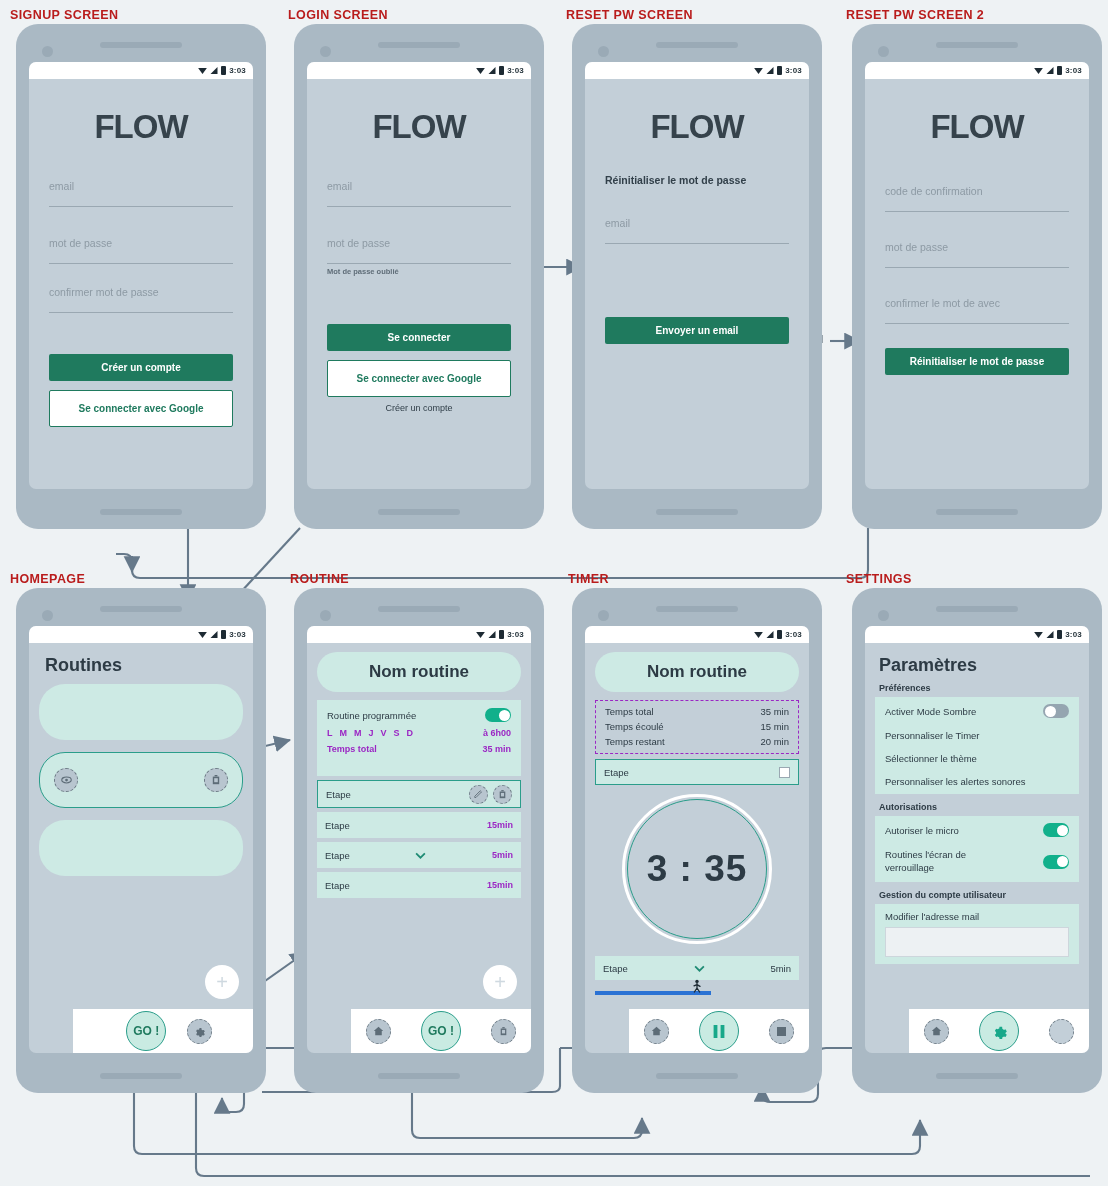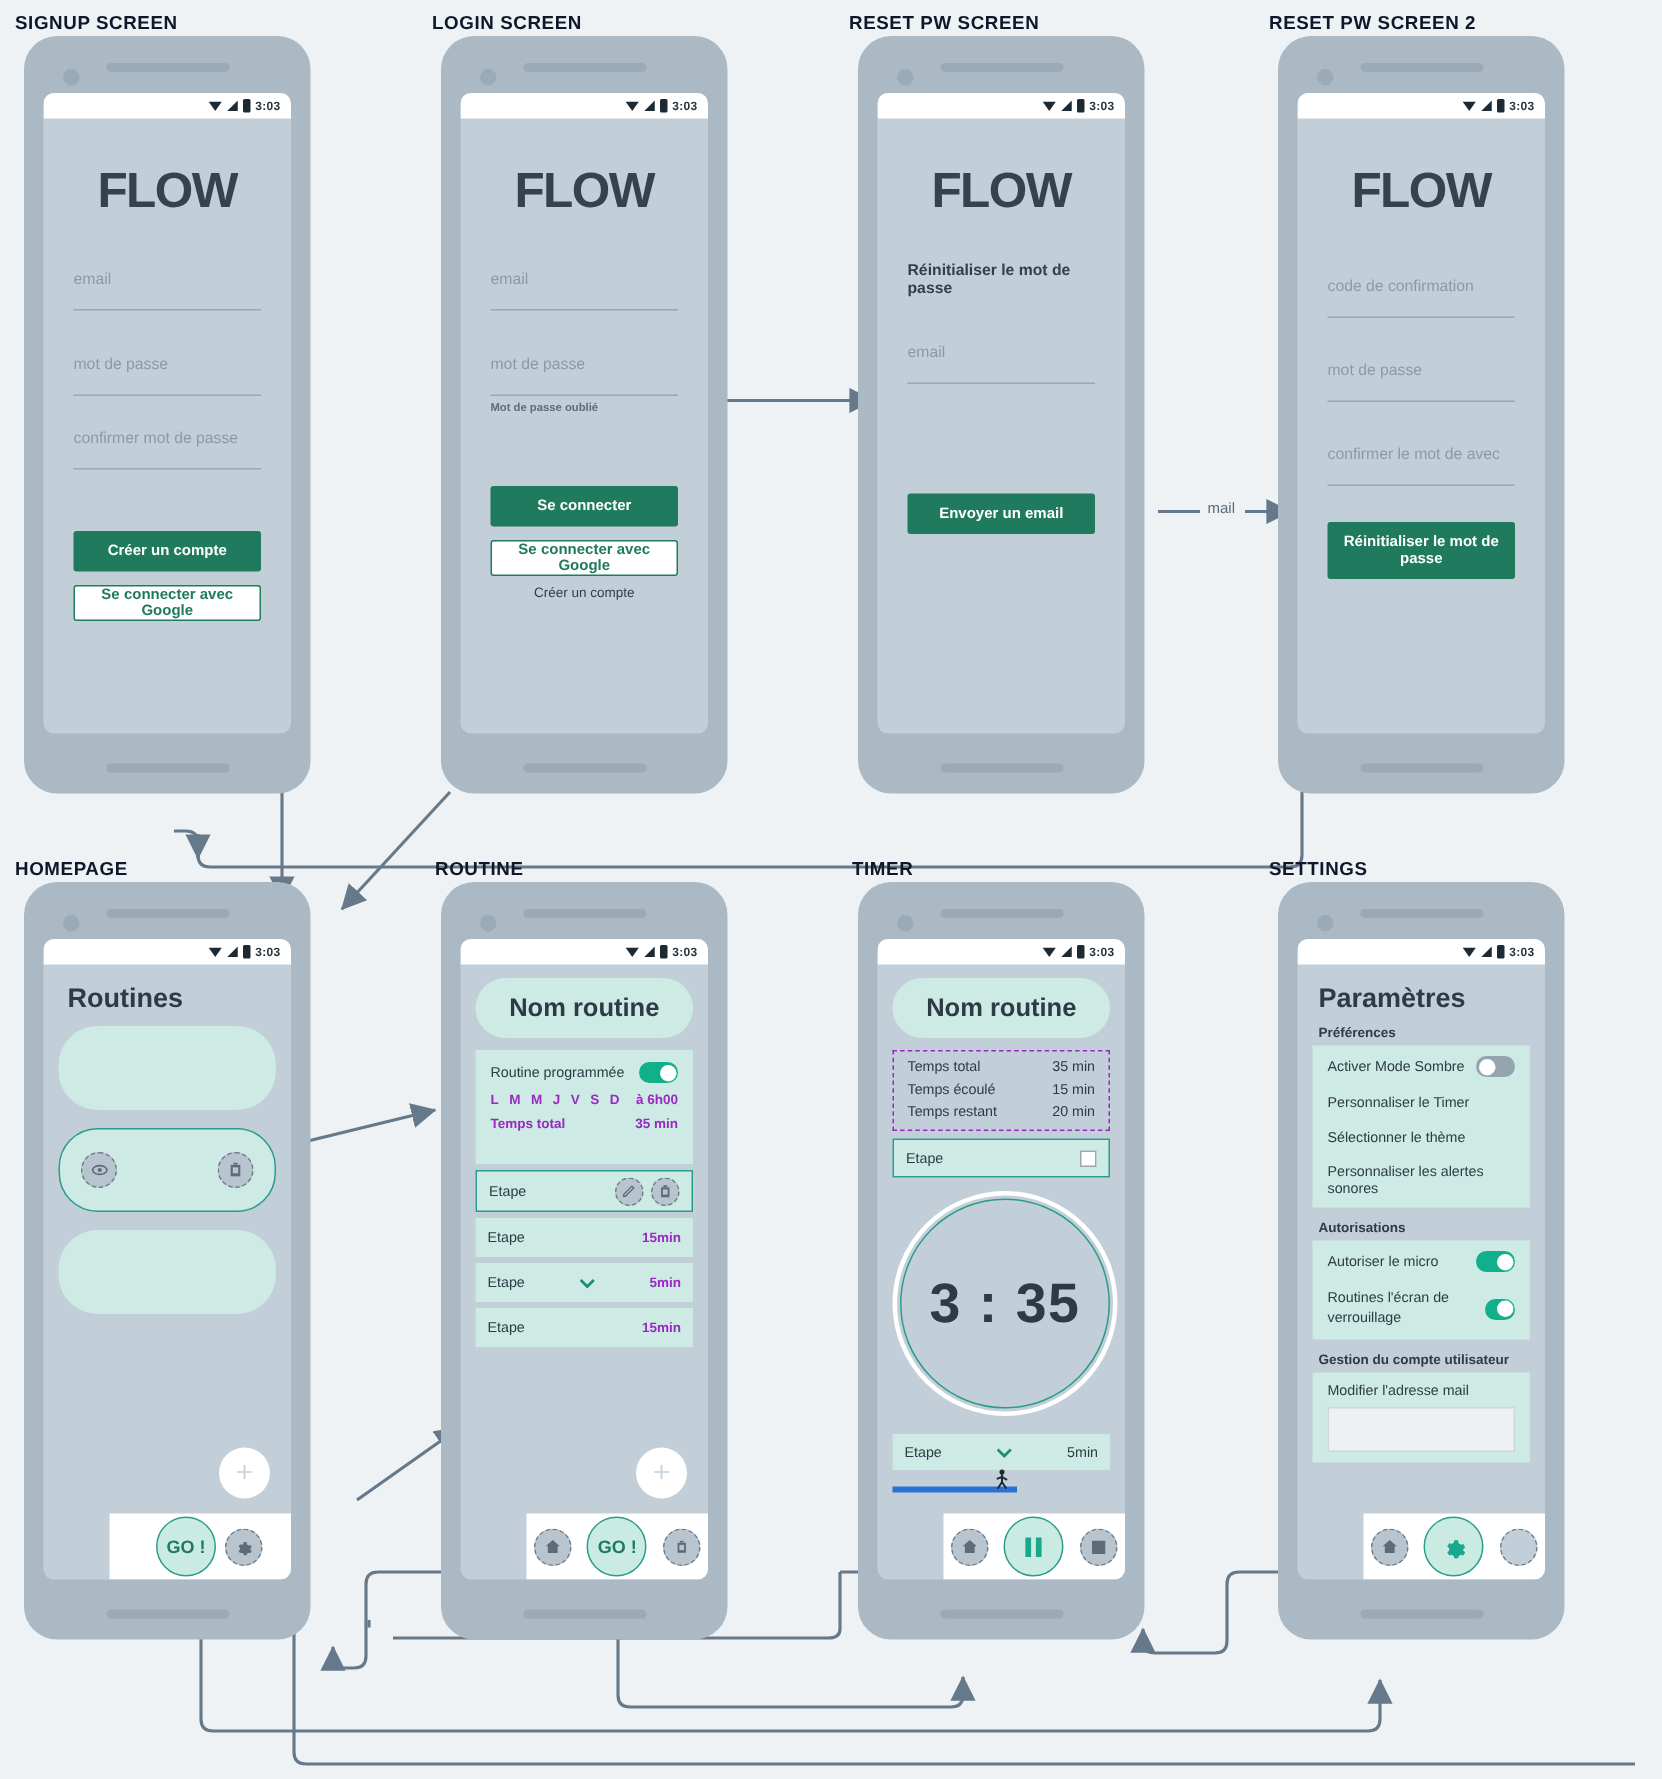--- a/index.html
+++ b/index.html
@@ -8,28 +8,28 @@
     background:#eef2f4;
     font-family:"Liberation Sans", sans-serif;
     position:relative;
     overflow:hidden;
   }
   
   .scr-label{
     position:absolute;
     font-size:12.5px;
     letter-spacing:.4px;
-    color:#0f172a;
+    color:#b91c1c;
     font-weight:700;
     white-space:nowrap;
   }
   
   .phone{
     position:absolute;
-    width:191px;
+    width:250px;
     height:505px;
     background:#aab9c4;
     border-radius:22px;
     padding:0;
   }
   .phone .speaker{
     position:absolute; top:18px; left:50%; transform:translateX(-50%);
     width:82px; height:6px; border-radius:3px; background:#9aaab6;
   }
   .phone .cam{
@@ -71,21 +71,21 @@
   }
   .subtitle{ font-size:10.5px; color:#32404a; font-weight:700; }
   .linkmini{ font-size:7.5px; color:#5f6d78; font-weight:700; margin-top:3px;}
   .btn-primary{
     background:#1f7a5e; color:#fff; font-size:10px; font-weight:700;
     text-align:center; padding:8px 0; border-radius:2px; border:none;
     width:100%; font-family:inherit; cursor:pointer;
   }
   .btn-outline{
     background:#fff; color:#1f7a5e; font-size:10px; font-weight:700;
-    text-align:center; padding:0 0; border-radius:2px;
+    text-align:center; padding:12px 0; border-radius:2px;
     border:1px solid #1f7a5e; width:100%; font-family:inherit; cursor:pointer;
   }
   .btn-text{ font-size:9px; color:#32404a; text-align:center; margin-top:6px; font-weight:400;}
   
   .app-body{ flex:1; position:relative; display:flex; flex-direction:column; padding:0 10px;}
   .page-title{ font-size:18px; font-weight:700; color:#2d3b45; margin:12px 0 8px 6px;}
   .routine-card{
     background:#cdeae4; border-radius:26px; height:56px; margin-bottom:12px;
   }
   .routine-card.sel{

